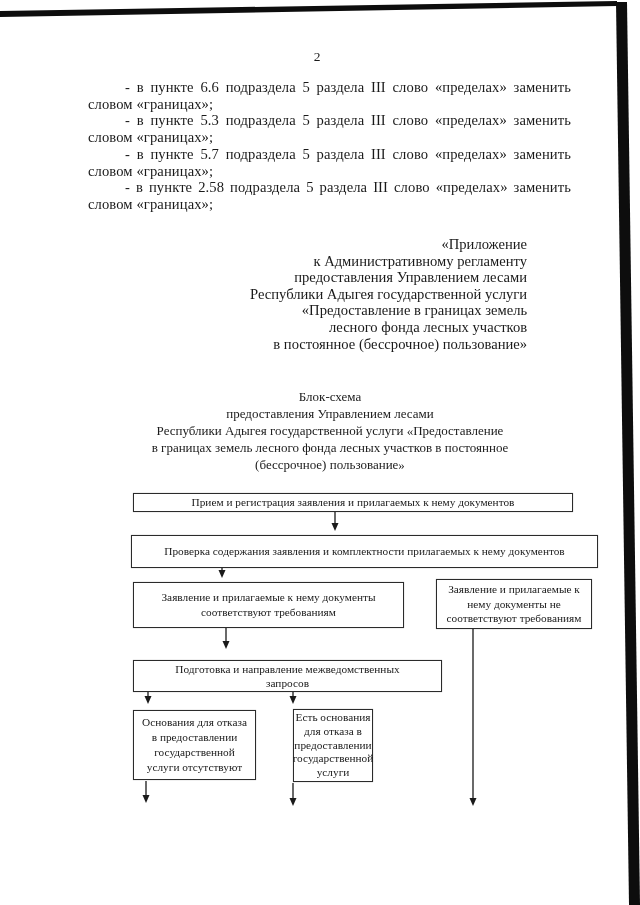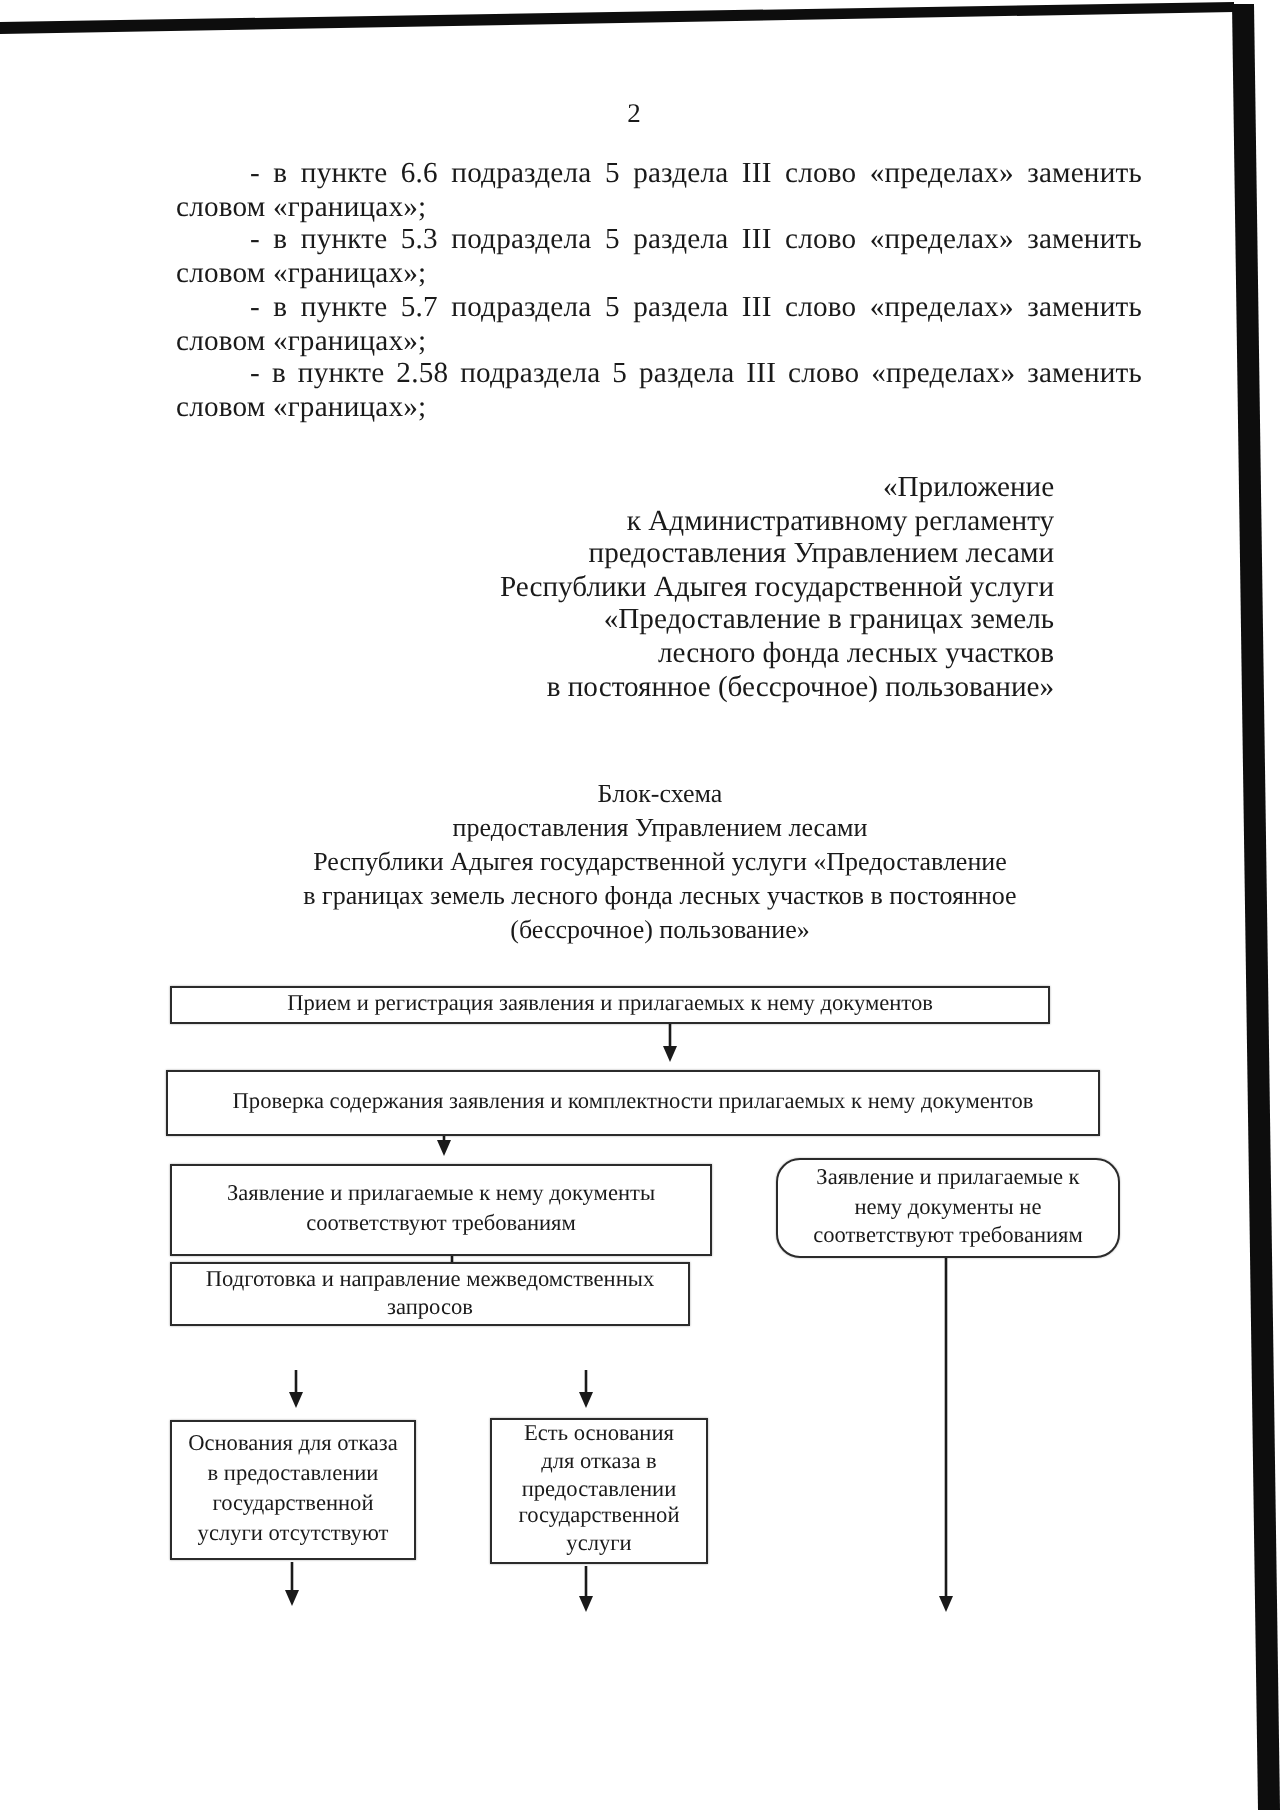--- a/index.html
+++ b/index.html
@@ -36,20 +36,21 @@
     white-space:pre-line;
   }
 
   .fc-box {
     position:absolute; box-sizing:border-box;
     border:1px solid #2b2b2b; background:var(--paper);
     display:flex; align-items:center; justify-content:center;
     text-align:center; font-size:11.3px; line-height:13.8px;
     white-space:pre-line; z-index:2;
     box-shadow:0 0 1px rgba(0,0,0,0.35);
+    margin-left:48px;
   }
 
   svg.overlay {
     position:absolute; inset:0; z-index:1; pointer-events:none;
   }
 </style>
 </head>
 <body>
 
 <div class="page">
@@ -116,31 +117,31 @@
 в границах земель лесного фонда лесных участков в постоянное
 (бессрочное) пользование»</div>
 
   <div class="fc-box" style="left:85px; top:493px; width:440px; height:19px; line-height:15px;">Прием и регистрация заявления и прилагаемых к нему документов</div>
 
   <div class="fc-box" style="left:83px; top:535px; width:467px; height:33px; line-height:15px;">Проверка содержания заявления и комплектности прилагаемых к нему документов</div>
 
   <div class="fc-box" style="left:85px; top:582px; width:271px; height:46px; line-height:15.5px;">Заявление и прилагаемые к нему документы
 соответствуют требованиям</div>
 
-  <div class="fc-box" style="left:388px; top:579px; width:172px; height:50px; line-height:14.4px;border-radius:12px;">Заявление и прилагаемые к
+  <div class="fc-box" style="left:388px; top:579px; width:156px; height:50px; line-height:14.4px;">Заявление и прилагаемые к
 нему документы не
 соответствуют требованиям</div>
 
-  <div class="fc-box" style="left:85px; top:631px; width:260px; height:32px; line-height:14px;">Подготовка и направление межведомственных
+  <div class="fc-box" style="left:85px; top:660px; width:309px; height:32px; line-height:14px;">Подготовка и направление межведомственных
 запросов</div>
 
   <div class="fc-box" style="left:85px; top:710px; width:123px; height:70px; line-height:15.2px;">Основания для отказа
 в предоставлении
 государственной
 услуги отсутствуют</div>
 
-  <div class="fc-box" style="left:245px; top:709px; width:109px; height:73px; line-height:13.9px;">Есть основания
+  <div class="fc-box" style="left:245px; top:709px; width:80px; height:73px; line-height:13.9px;">Есть основания
 для отказа в
 предоставлении
 государственной
 услуги</div>
 
 </div>
 
 </body></html>

